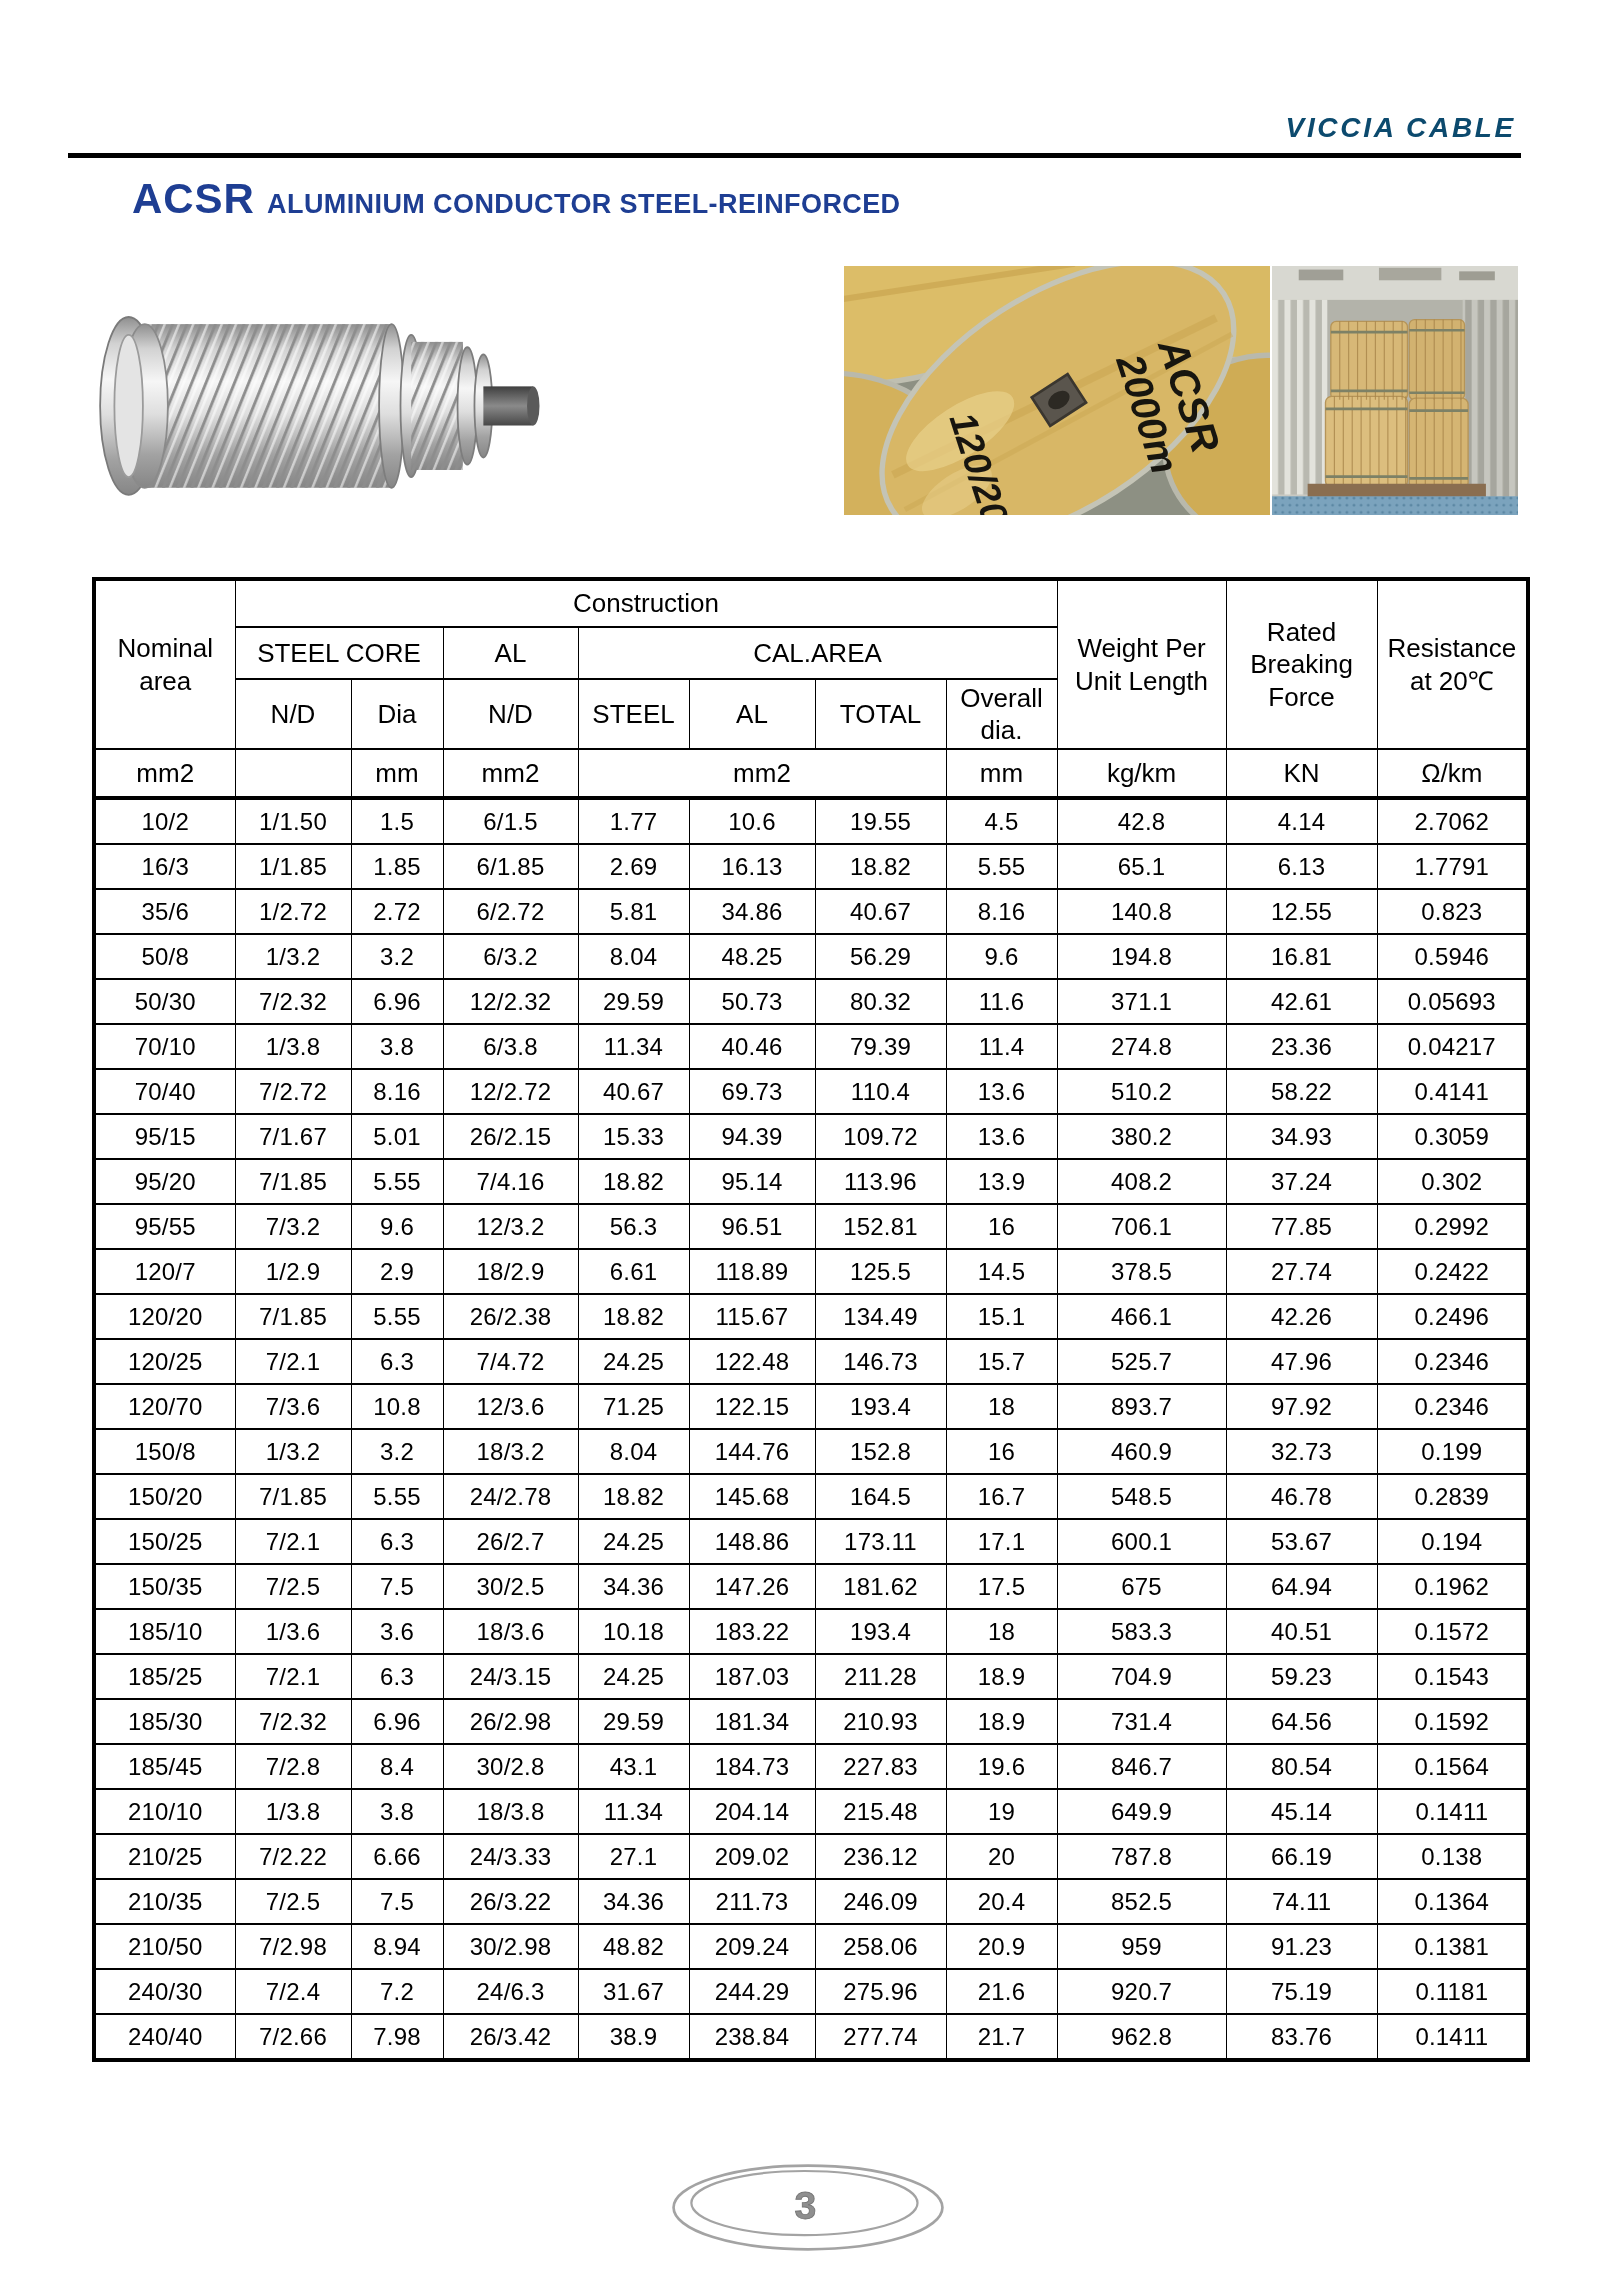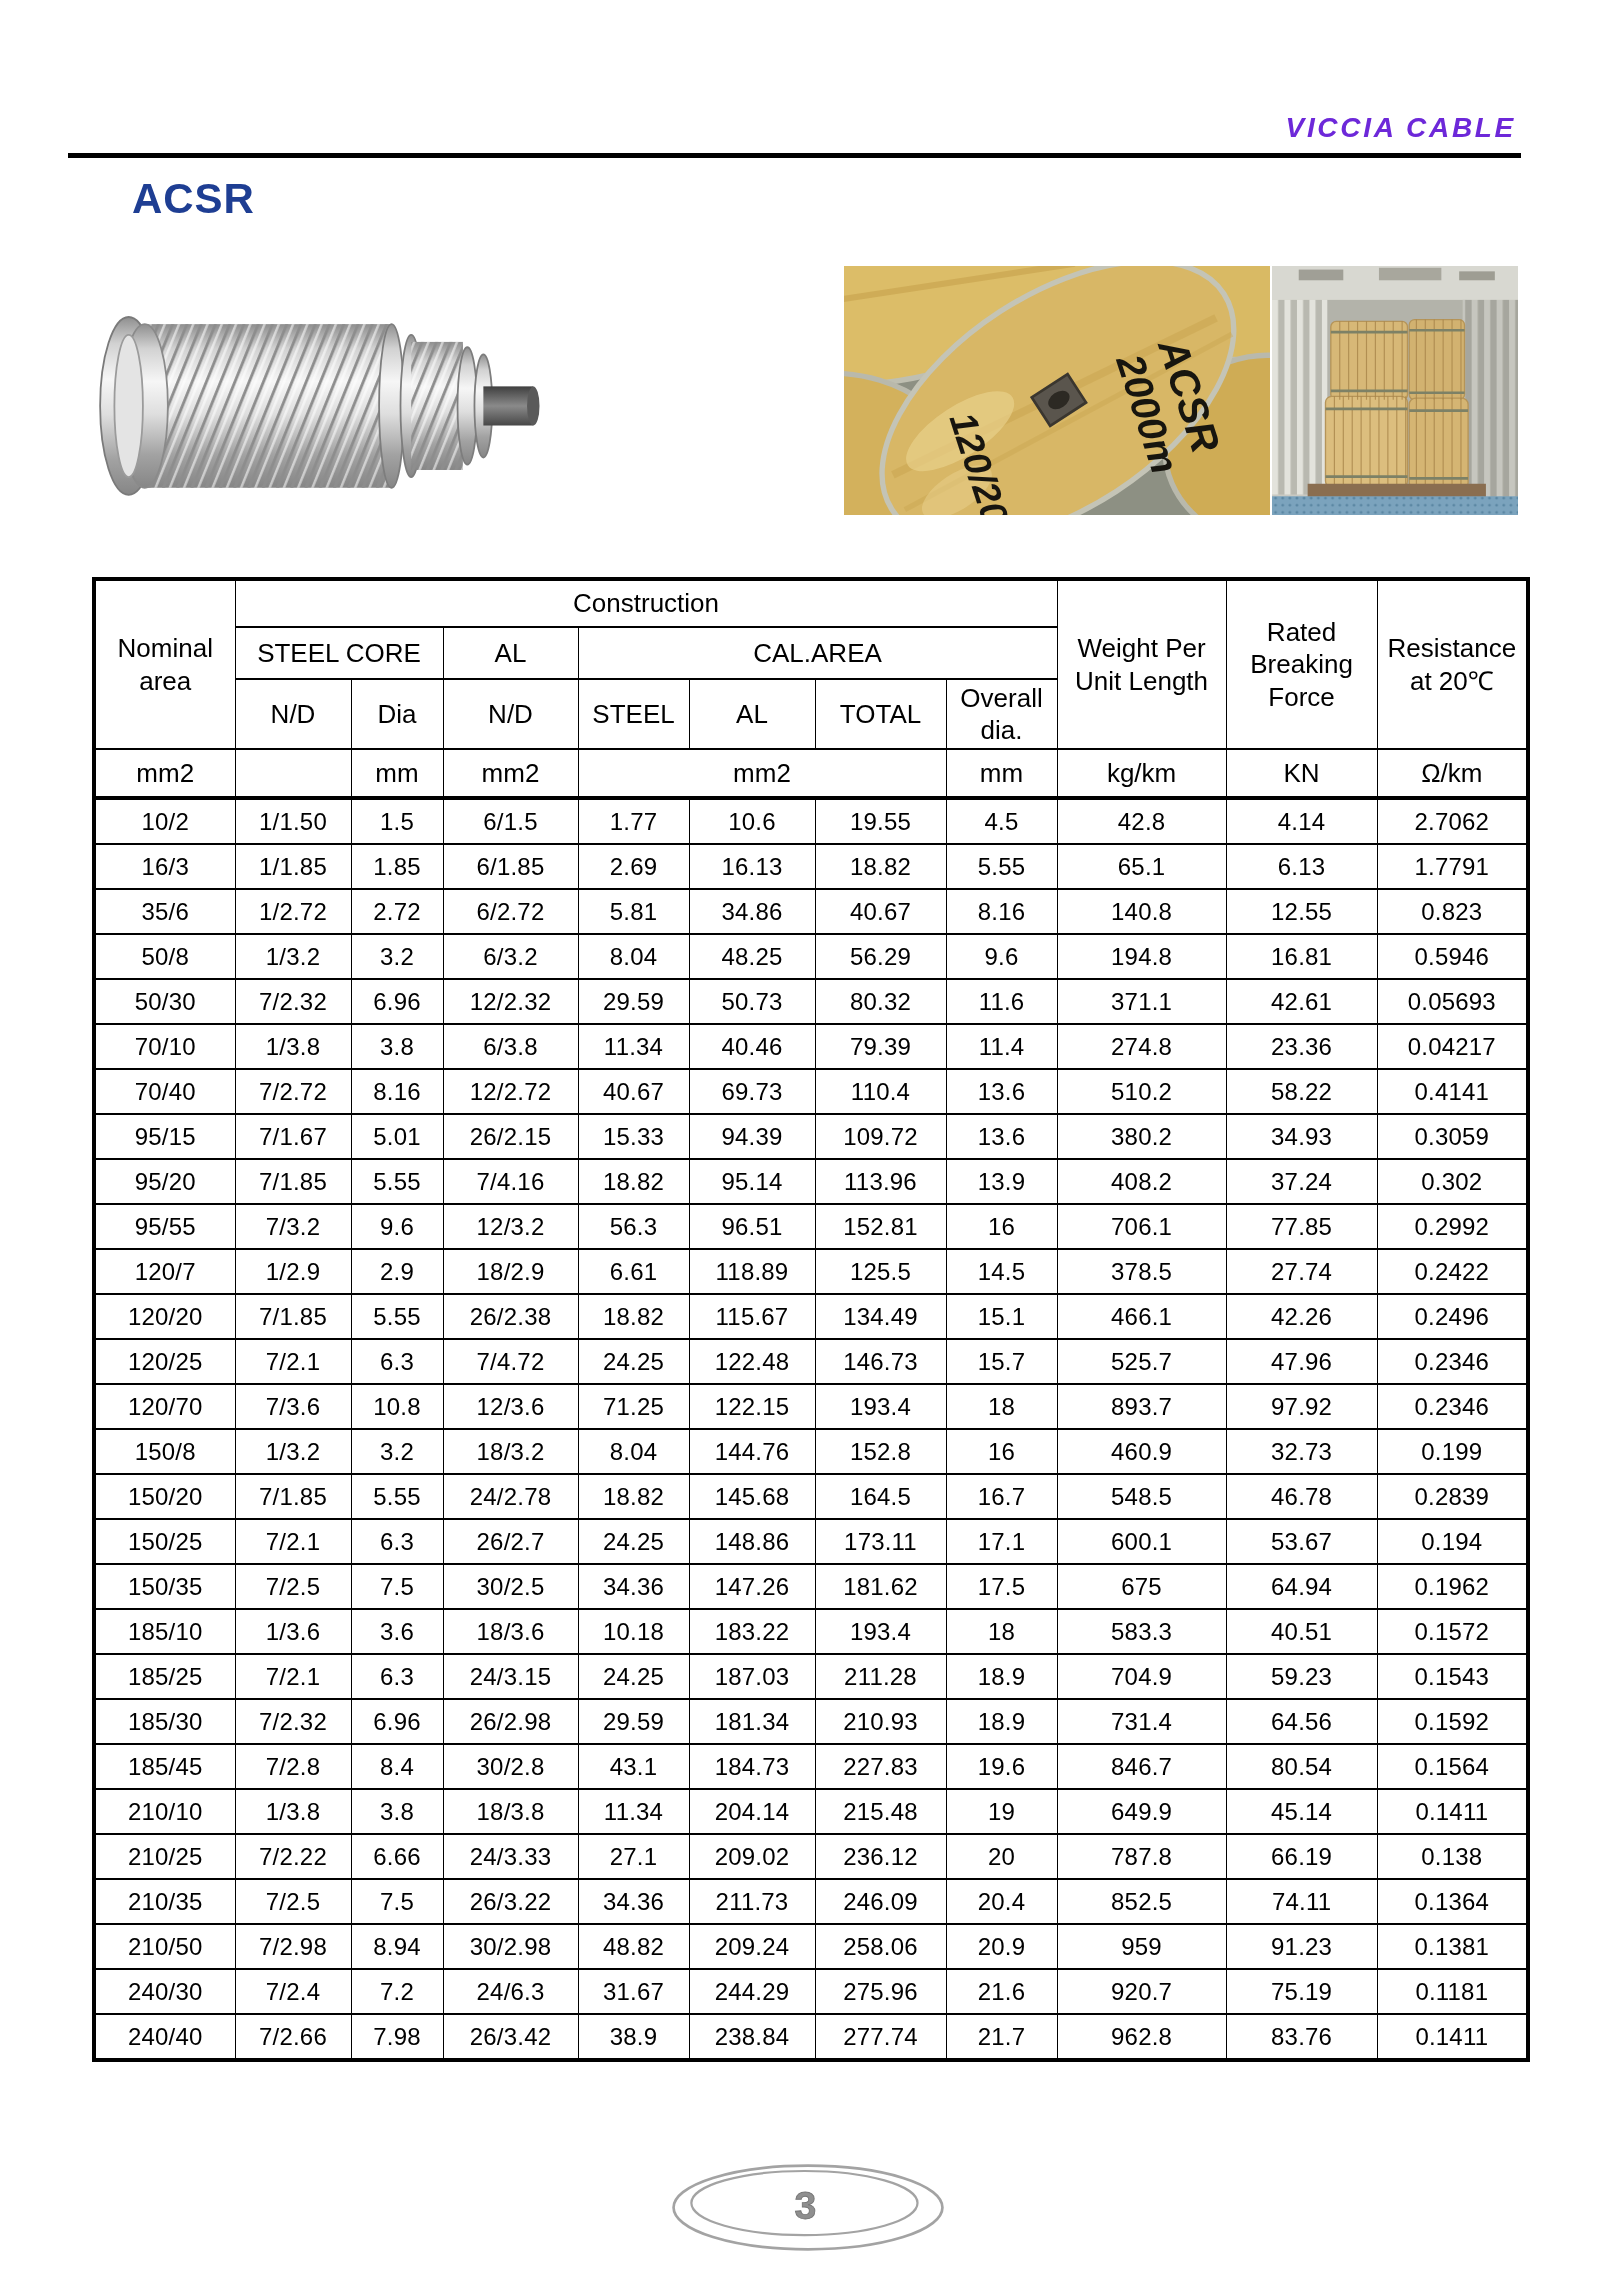--- a/index.html
+++ b/index.html
@@ -3,21 +3,21 @@
 <meta charset="utf-8">
 <style>
   html,body { margin:0; padding:0; background:#ffffff; }
   .page {
     position:relative; width:1621px; height:2293px; background:#ffffff;
     font-family:"Liberation Sans", sans-serif; color:#000; overflow:hidden;
   }
   .brand {
     position:absolute; top:112px; right:105px;
     font-size:28px; font-weight:bold; font-style:italic;
-    letter-spacing:2.7px; color:#6d28d9;
+    letter-spacing:2.7px; color:#0c4a6e;
   }
   .rule { position:absolute; left:68px; top:153px; width:1453px; height:5.3px; background:#000; }
   .title-row {
     position:absolute; left:132px; top:175px;
     display:flex; align-items:baseline; gap:12.5px; color:#1e3e93;
   }
   .title-acsr { font-size:42px; font-weight:bold; letter-spacing:0.9px; }
   .title-sub  { font-size:27px; font-weight:bold; letter-spacing:0.4px; }
 
   .photo { position:absolute; }
@@ -52,20 +52,21 @@
 </head>
 <body>
 
 <div class="page">
 
   <div class="brand">VICCIA CABLE</div>
   <div class="rule"></div>
 
   <div class="title-row">
     <span class="title-acsr">ACSR</span>
+    <span class="title-sub">ALUMINIUM CONDUCTOR STEEL-REINFORCED</span>
   </div>
 
   <div class="photo photo-cable">
     <svg viewBox="0 0 515 235" preserveAspectRatio="none">
       <defs>
         <linearGradient id="met" x1="0" y1="0" x2="0" y2="1">
           <stop offset="0" stop-color="#8f8f8f"></stop>
             <stop offset="0.15" stop-color="#d2d2d2"></stop>
           <stop offset="0.35" stop-color="#f6f6f6"></stop>
             <stop offset="0.55" stop-color="#dedede"></stop>

